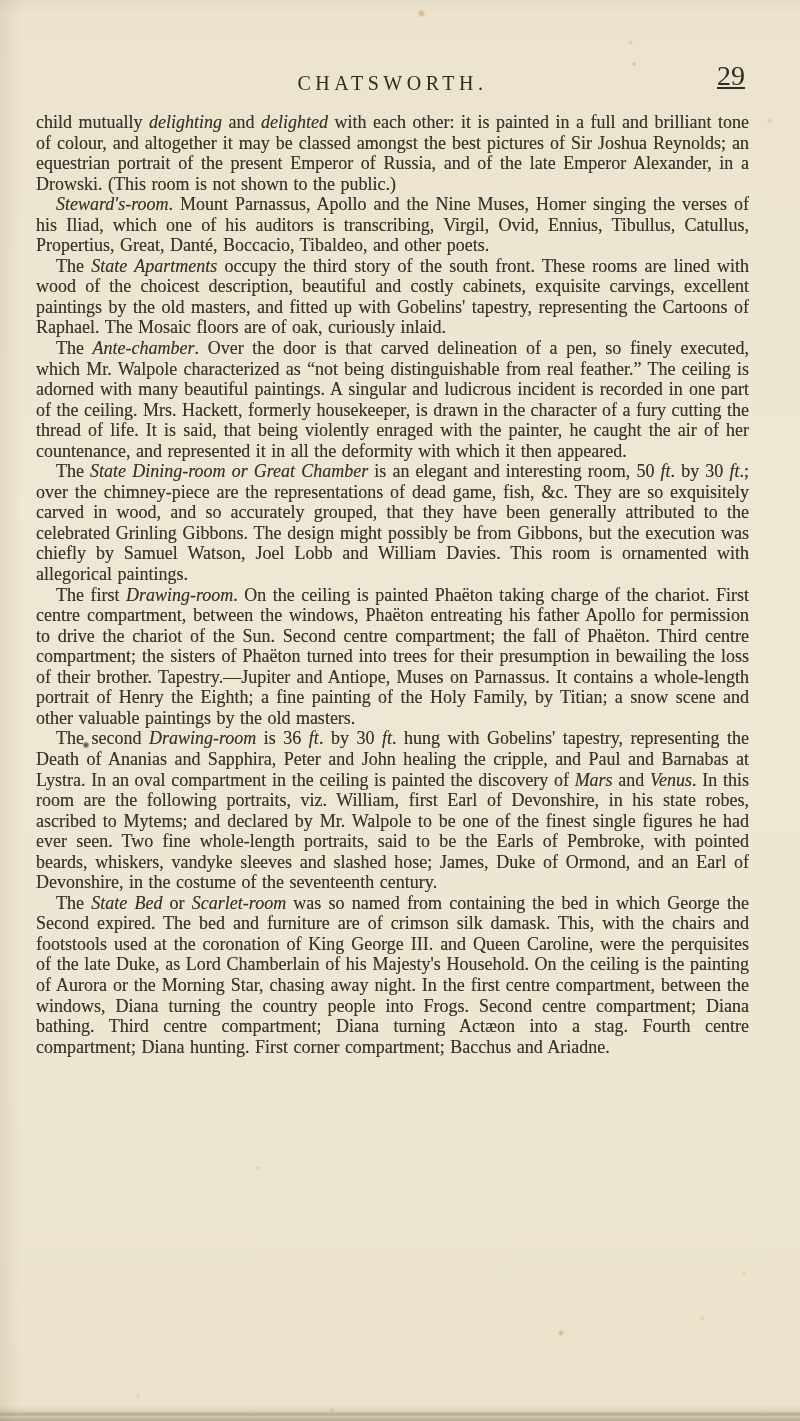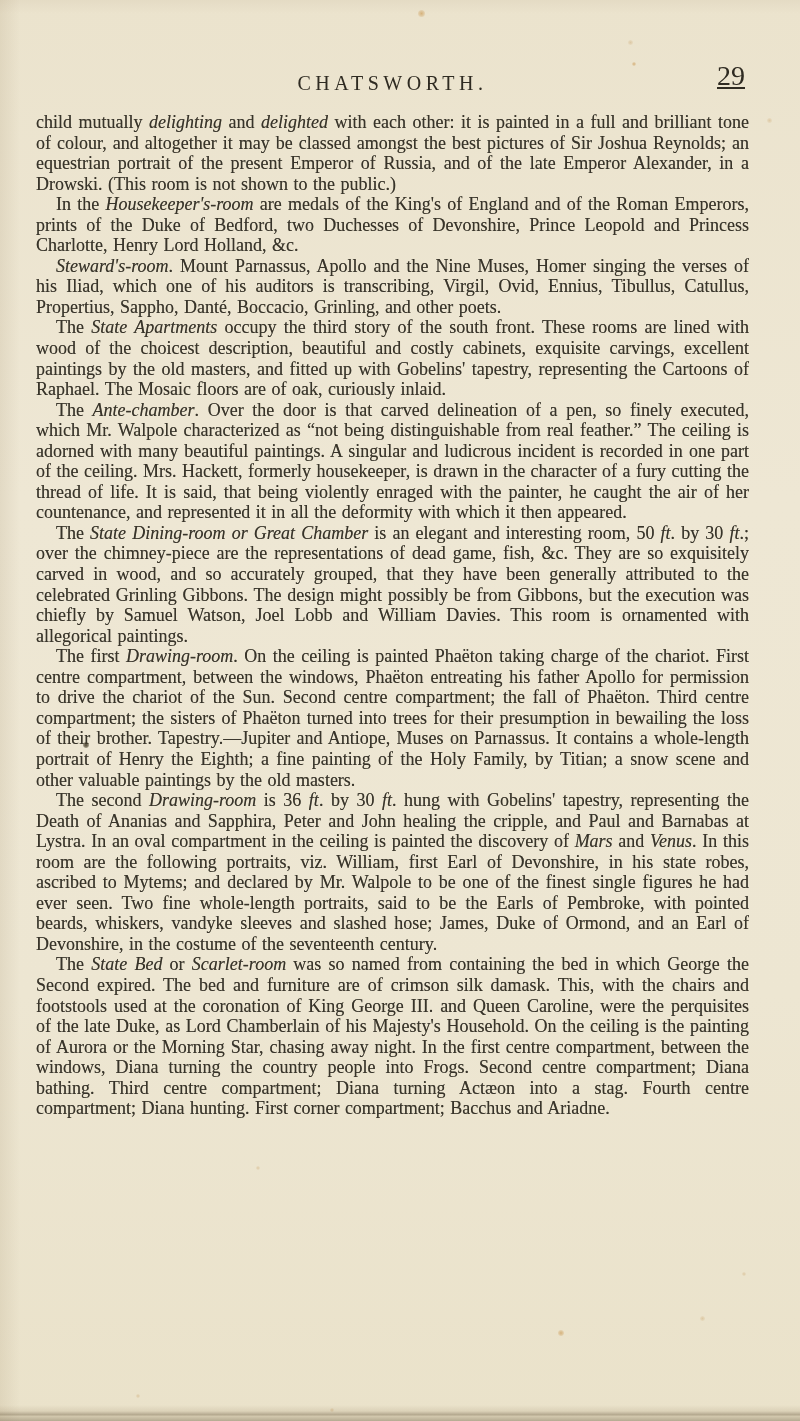--- a/index.html
+++ b/index.html
@@ -74,22 +74,21 @@
   <div class="edge-top"></div>
   <div class="edge-left"></div>
 
   <div class="running-header">
     <div class="header-title">CHATSWORTH.</div>
     <div class="page-number">29</div>
   </div>
 
   <article class="body-text">
       <p class=""><span>child mutually </span><i>delighting</i><span> and </span><i>delighted</i><span> with each other: it is painted in a full and brilliant tone of colour, and altogether it may be classed amongst the best pictures of Sir Joshua Reynolds; an equestrian portrait of the present Emperor of Russia, and of the late Emperor Alexander, in a Drowski. (This room is not shown to the public.)</span></p>
-      <p class="indent"><span>In the </span><i>Housekeeper's-room</i><span> are medals of the King's of England and of the Roman Emperors, prints of the Duke of Bedford, two Duchesses of Devonshire, Prince Leopold and Princess Charlotte, Henry Lord Holland, &amp;c.</span></p>
-      <p class="indent"><i>Steward's-room</i><span>. Mount Parnassus, Apollo and the Nine Muses, Homer singing the verses of his Iliad, which one of his auditors is transcribing, Virgil, Ovid, Ennius, Tibullus, Catullus, Propertius, Sappho, Danté, Boccacio, Grinling, and other poets.</span></p>
+      <p class="indent"><i>Steward's-room</i><span>. Mount Parnassus, Apollo and the Nine Muses, Homer singing the verses of his Iliad, which one of his auditors is transcribing, Virgil, Ovid, Ennius, Tibullus, Catullus, Propertius, Great, Danté, Boccacio, Tibaldeo, and other poets.</span></p>
       <p class="indent"><span>The </span><i>State Apartments</i><span> occupy the third story of the south front. These rooms are lined with wood of the choicest description, beautiful and costly cabinets, exquisite carvings, excellent paintings by the old masters, and fitted up with Gobelins' tapestry, representing the Cartoons of Raphael. The Mosaic floors are of oak, curiously inlaid.</span></p>
       <p class="indent"><span>The </span><i>Ante-chamber</i><span>. Over the door is that carved delineation of a pen, so finely executed, which Mr. Walpole characterized as “not being distinguishable from real feather.” The ceiling is adorned with many beautiful paintings. A singular and ludicrous incident is recorded in one part of the ceiling. Mrs. Hackett, formerly housekeeper, is drawn in the character of a fury cutting the thread of life. It is said, that being violently enraged with the painter, he caught the air of her countenance, and represented it in all the deformity with which it then appeared.</span></p>
       <p class="indent"><span>The </span><i>State Dining-room or Great Chamber</i><span> is an elegant and interesting room, 50 </span><i>ft</i><span>. by 30 </span><i>ft</i><span>.; over the chimney-piece are the representations of dead game, fish, &amp;c. They are so exquisitely carved in wood, and so accurately grouped, that they have been generally attributed to the celebrated Grinling Gibbons. The design might possibly be from Gibbons, but the execution was chiefly by Samuel Watson, Joel Lobb and William Davies. This room is ornamented with allegorical paintings.</span></p>
       <p class="indent"><span>The first </span><i>Drawing-room</i><span>. On the ceiling is painted Phaëton taking charge of the chariot. First centre compartment, between the windows, Phaëton entreating his father Apollo for permission to drive the chariot of the Sun. Second centre compartment; the fall of Phaëton. Third centre compartment; the sisters of Phaëton turned into trees for their presumption in bewailing the loss of their brother. Tapestry.—Jupiter and Antiope, Muses on Parnassus. It contains a whole-length portrait of Henry the Eighth; a fine painting of the Holy Family, by Titian; a snow scene and other valuable paintings by the old masters.</span></p>
       <p class="indent"><span>The second </span><i>Drawing-room</i><span> is 36 </span><i>ft</i><span>. by 30 </span><i>ft</i><span>. hung with Gobelins' tapestry, representing the Death of Ananias and Sapphira, Peter and John healing the cripple, and Paul and Barnabas at Lystra. In an oval compartment in the ceiling is painted the discovery of </span><i>Mars</i><span> and </span><i>Venus</i><span>. In this room are the following portraits, viz. William, first Earl of Devonshire, in his state robes, ascribed to Mytems; and declared by Mr. Walpole to be one of the finest single figures he had ever seen. Two fine whole-length portraits, said to be the Earls of Pembroke, with pointed beards, whiskers, vandyke sleeves and slashed hose; James, Duke of Ormond, and an Earl of Devonshire, in the costume of the seventeenth century.</span></p>
       <p class="indent"><span>The </span><i>State Bed</i><span> or </span><i>Scarlet-room</i><span> was so named from containing the bed in which George the Second expired. The bed and furniture are of crimson silk damask. This, with the chairs and footstools used at the coronation of King George III. and Queen Caroline, were the perquisites of the late Duke, as Lord Chamberlain of his Majesty's Household. On the ceiling is the painting of Aurora or the Morning Star, chasing away night. In the first centre compartment, between the windows, Diana turning the country people into Frogs. Second centre compartment; Diana bathing. Third centre compartment; Diana turning Actæon into a stag. Fourth centre compartment; Diana hunting. First corner compartment; Bacchus and Ariadne.</span></p>
     </article>
 
   <div class="spot fox" style="left:418px; top:10px;  width:7px; height:7px;"></div>
   <div class="spot fox-faint" style="left:628px; top:40px;  width:5px; height:5px;"></div>

